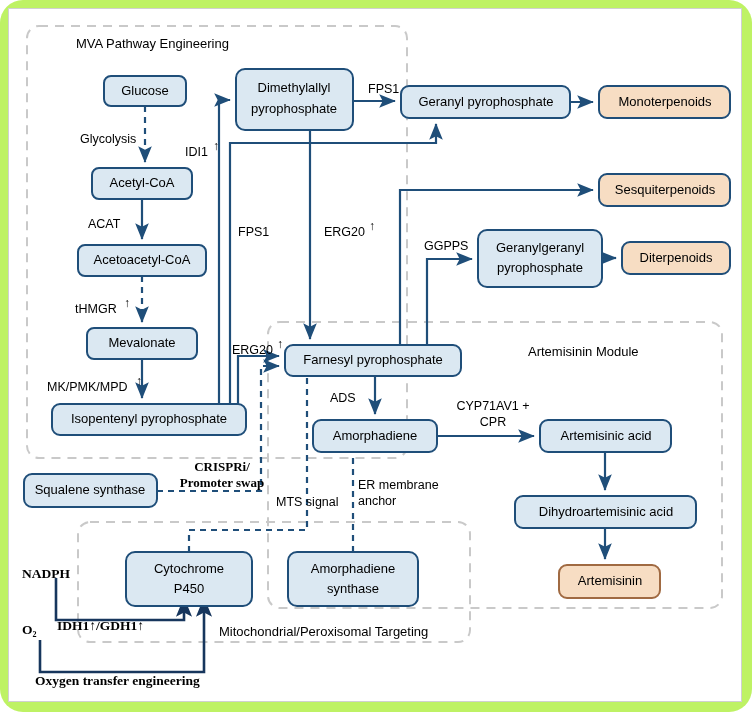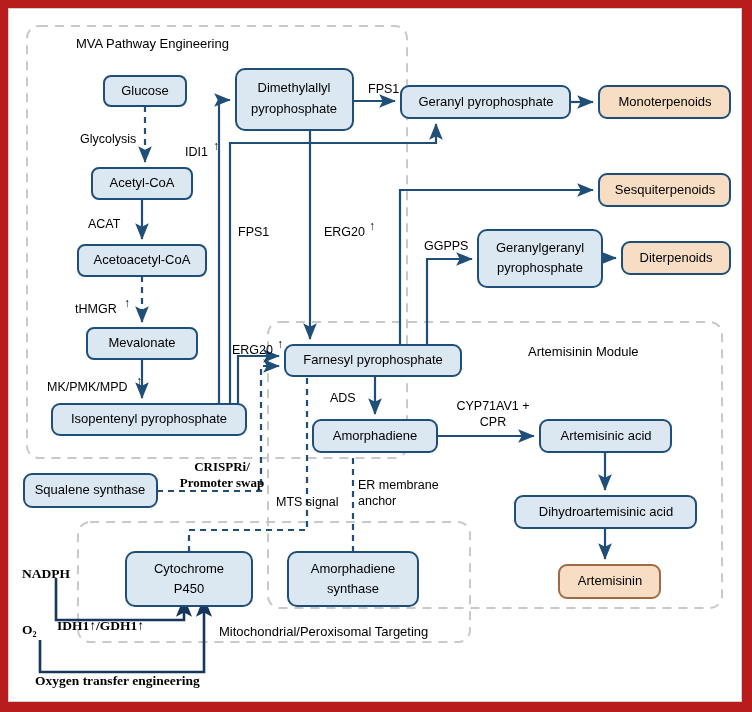--- a/index.html
+++ b/index.html
@@ -1,21 +1,22 @@
 <!DOCTYPE html>
 <html><head>
 <meta charset="utf-8">
 <style>
   html,body{margin:0;padding:0;background:#ffffff;}
   #page{
     position:relative;
     width:752px;height:712px;
-    background:#b91c1c;
+    background:#bef264;
     font-family:"Liberation Sans", sans-serif;
     overflow:hidden;
+    border-radius:23px;
   }
   #frame{
     position:absolute;left:8px;top:8px;
     width:734px;height:694px;
     border:1px solid #d0d0d0;
     background:#ffffff;
     box-sizing:border-box;
   }
   svg#canvas{position:absolute;left:0;top:0;width:752px;height:712px;}
   .nodebox{stroke:#1f4e79;stroke-width:2;}

